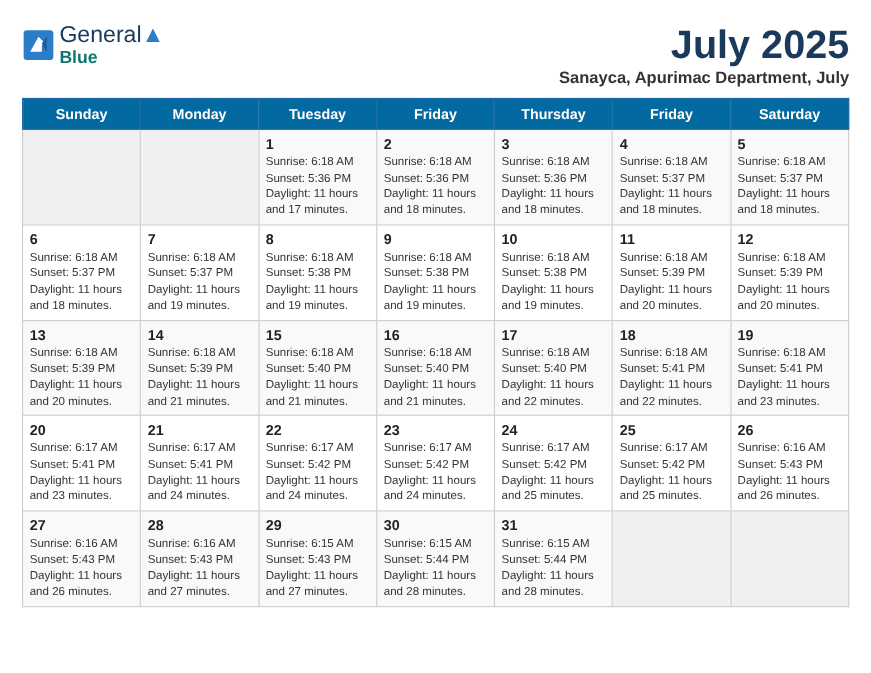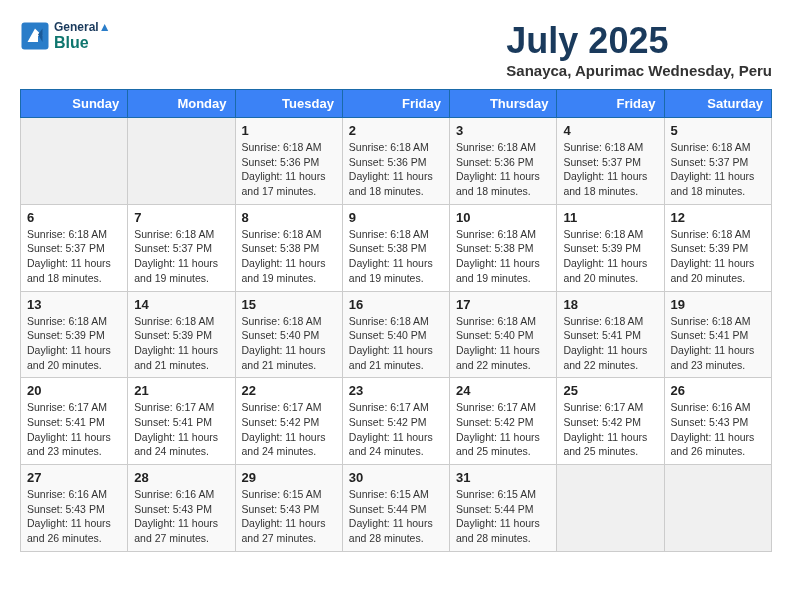--- a/index.html
+++ b/index.html
@@ -19,45 +19,45 @@
     .logo {
       display: flex;
       align-items: center;
       gap: 4px;
     }
     .logo-icon {
       width: 30px;
       height: 30px;
     }
     .title-area {
-      text-align: left;
+      text-align: right;
       margin-left: 20px;
     }
     .month-title {
       font-size: 36px;
       font-weight: bold;
       color: #1a3a5c;
     }
     .subtitle {
       font-size: 15px;
       color: #333;
       font-weight: bold;
     }
     .calendar {
       width: 100%;
       border-collapse: collapse;
       border: 1px solid #ccc;
     }
     .calendar th {
-      background: #3b82f6;
+      background: #0369a1;
       color: #fff;
       font-size: 13px;
       font-weight: bold;
       padding: 6px 8px;
-      text-align: right;
+      text-align: center;
       border: 1px solid #1a6aaa;
     }
     .calendar td {
       vertical-align: top;
       border: 1px solid #ccc;
       padding: 5px 6px;
       width: 108px;
       min-height: 80px;
       font-size: 11px;
       color: #222;
@@ -88,27 +88,27 @@
 <body>
 
 <div class="header">
   <div class="logo">
     <svg class="logo-icon" viewBox="0 0 40 40">
       <rect x="2" y="2" width="36" height="36" rx="4" fill="#2a7dc9"></rect>
       <polygon points="10,28 20,10 30,20 24,20 24,28" fill="white"></polygon>
       <polygon points="24,18 30,10 30,28" fill="#1a5a9a"></polygon>
     </svg>
     <div>
-      <div style="font-size:12px; font-weight:bold; color:#1a3a5c;">General<span style="color:#2a7dc9;">▲</span></div>
+      <div style="font-size:21px; font-weight:normal; color:#1a3a5c;">General<span style="color:#2a7dc9;">▲</span></div>
       <div style="font-size:16px; font-weight:bold; color:#0f766e;">Blue</div>
     </div>
   </div>
   <div class="title-area">
     <div class="month-title">July 2025</div>
-    <div class="subtitle">Sanayca, Apurimac Wednesday, Peru</div>
+    <div class="subtitle">Sanayca, Apurimac Department, July</div>
   </div>
 </div>
 
 <table class="calendar">
   <thead>
     <tr>
 
     <th>Sunday</th>
         <th>Monday</th>
         <th>Tuesday</th>

